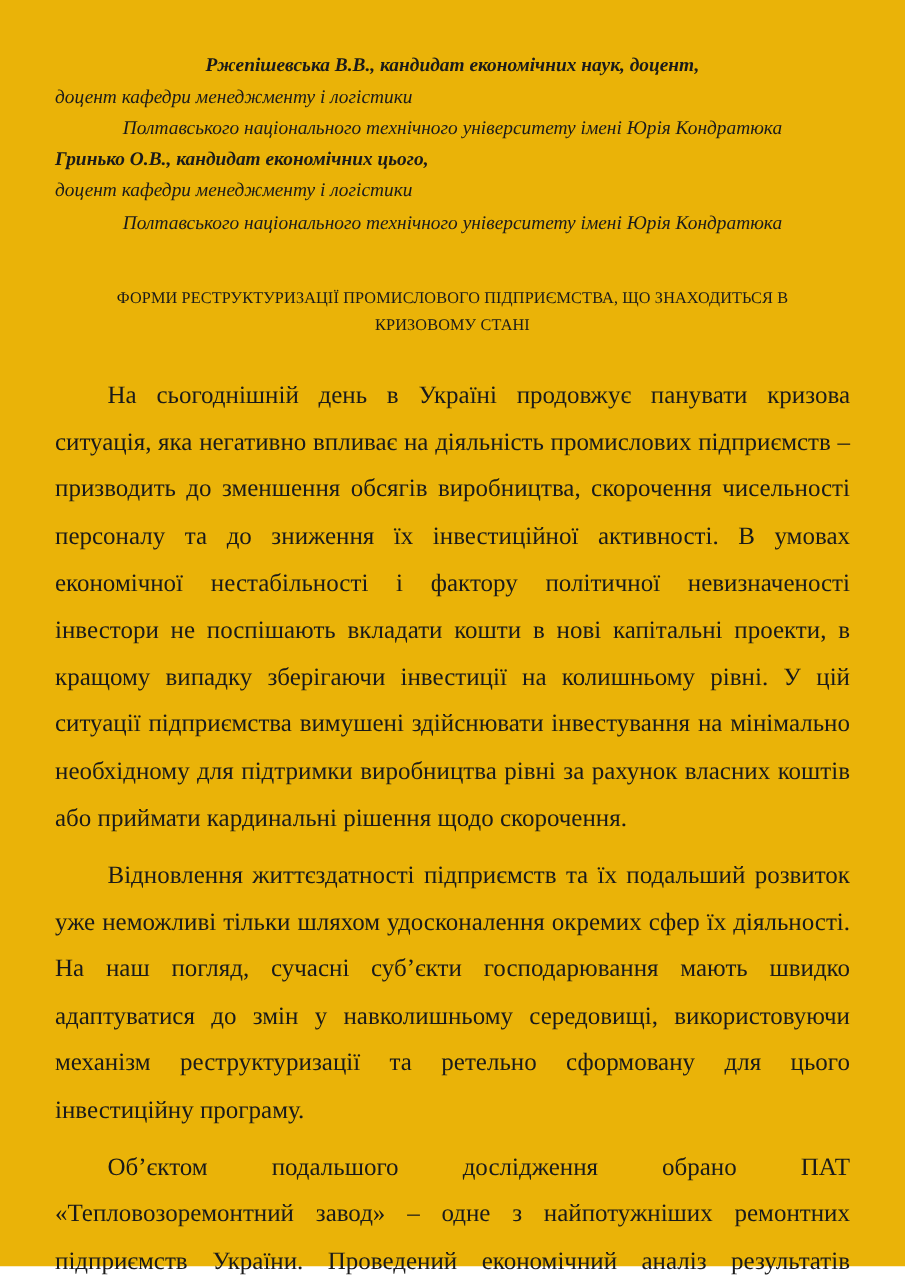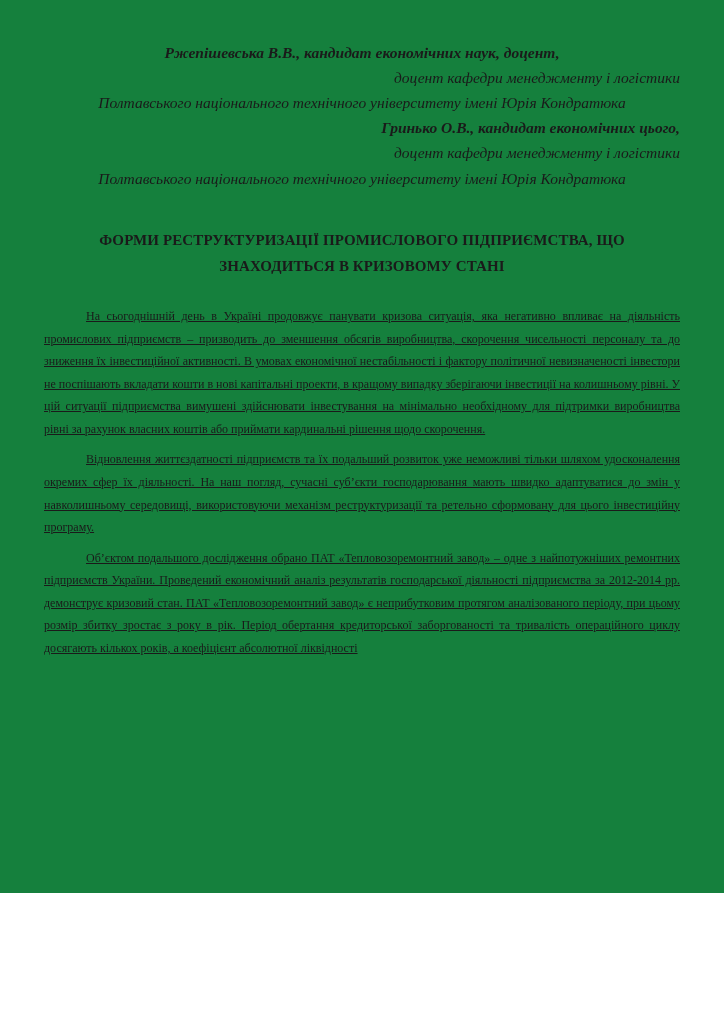--- a/index.html
+++ b/index.html
@@ -11,63 +11,62 @@
   body {
     width: 724px;
     height: 1024px;
     font-family: "Liberation Serif", "DejaVu Serif", serif;
     color: #1a1a1a;
     overflow: hidden;
   }
   .page {
     box-sizing: border-box;
     width: 724px;
-    height: 893px;
+    height: 1013px;
     padding: 40px 44px 20px 44px;
-    background: #15803d;
+    background: #eab308;
   }
   .byline {
     font-size: 15.5px;
     font-style: italic;
     line-height: 1.62;
     margin: 0;
   }
   .byline .right {
-    text-align: right;
+    text-align: left;
   }
   .byline .center {
     text-align: center;
   }
   .byline .bold {
     font-weight: bold;
   }
   .author-line {
     display: block;
     white-space: nowrap;
   }
   .title {
     margin: 36px 22px 0 22px;
     text-align: center;
-    font-size: 15px;
-    font-weight: bold;
+    font-size: 13px;
+    font-weight: normal;
     line-height: 1.75;
     letter-spacing: 0.1px;
   }
   .body-text {
     margin-top: 26px;
   }
   .body-text p {
     margin: 0;
     text-align: justify;
     text-justify: inter-word;
-    font-size: 12px;
+    font-size: 20px;
     line-height: 1.88;
     text-indent: 42px;
     hyphens: none;
-    text-decoration: underline;
   }
   .body-text p + p {
     margin-top: 8px;
   }
 </style>
 </head>
 <body>
 
 <div class="page">
 

